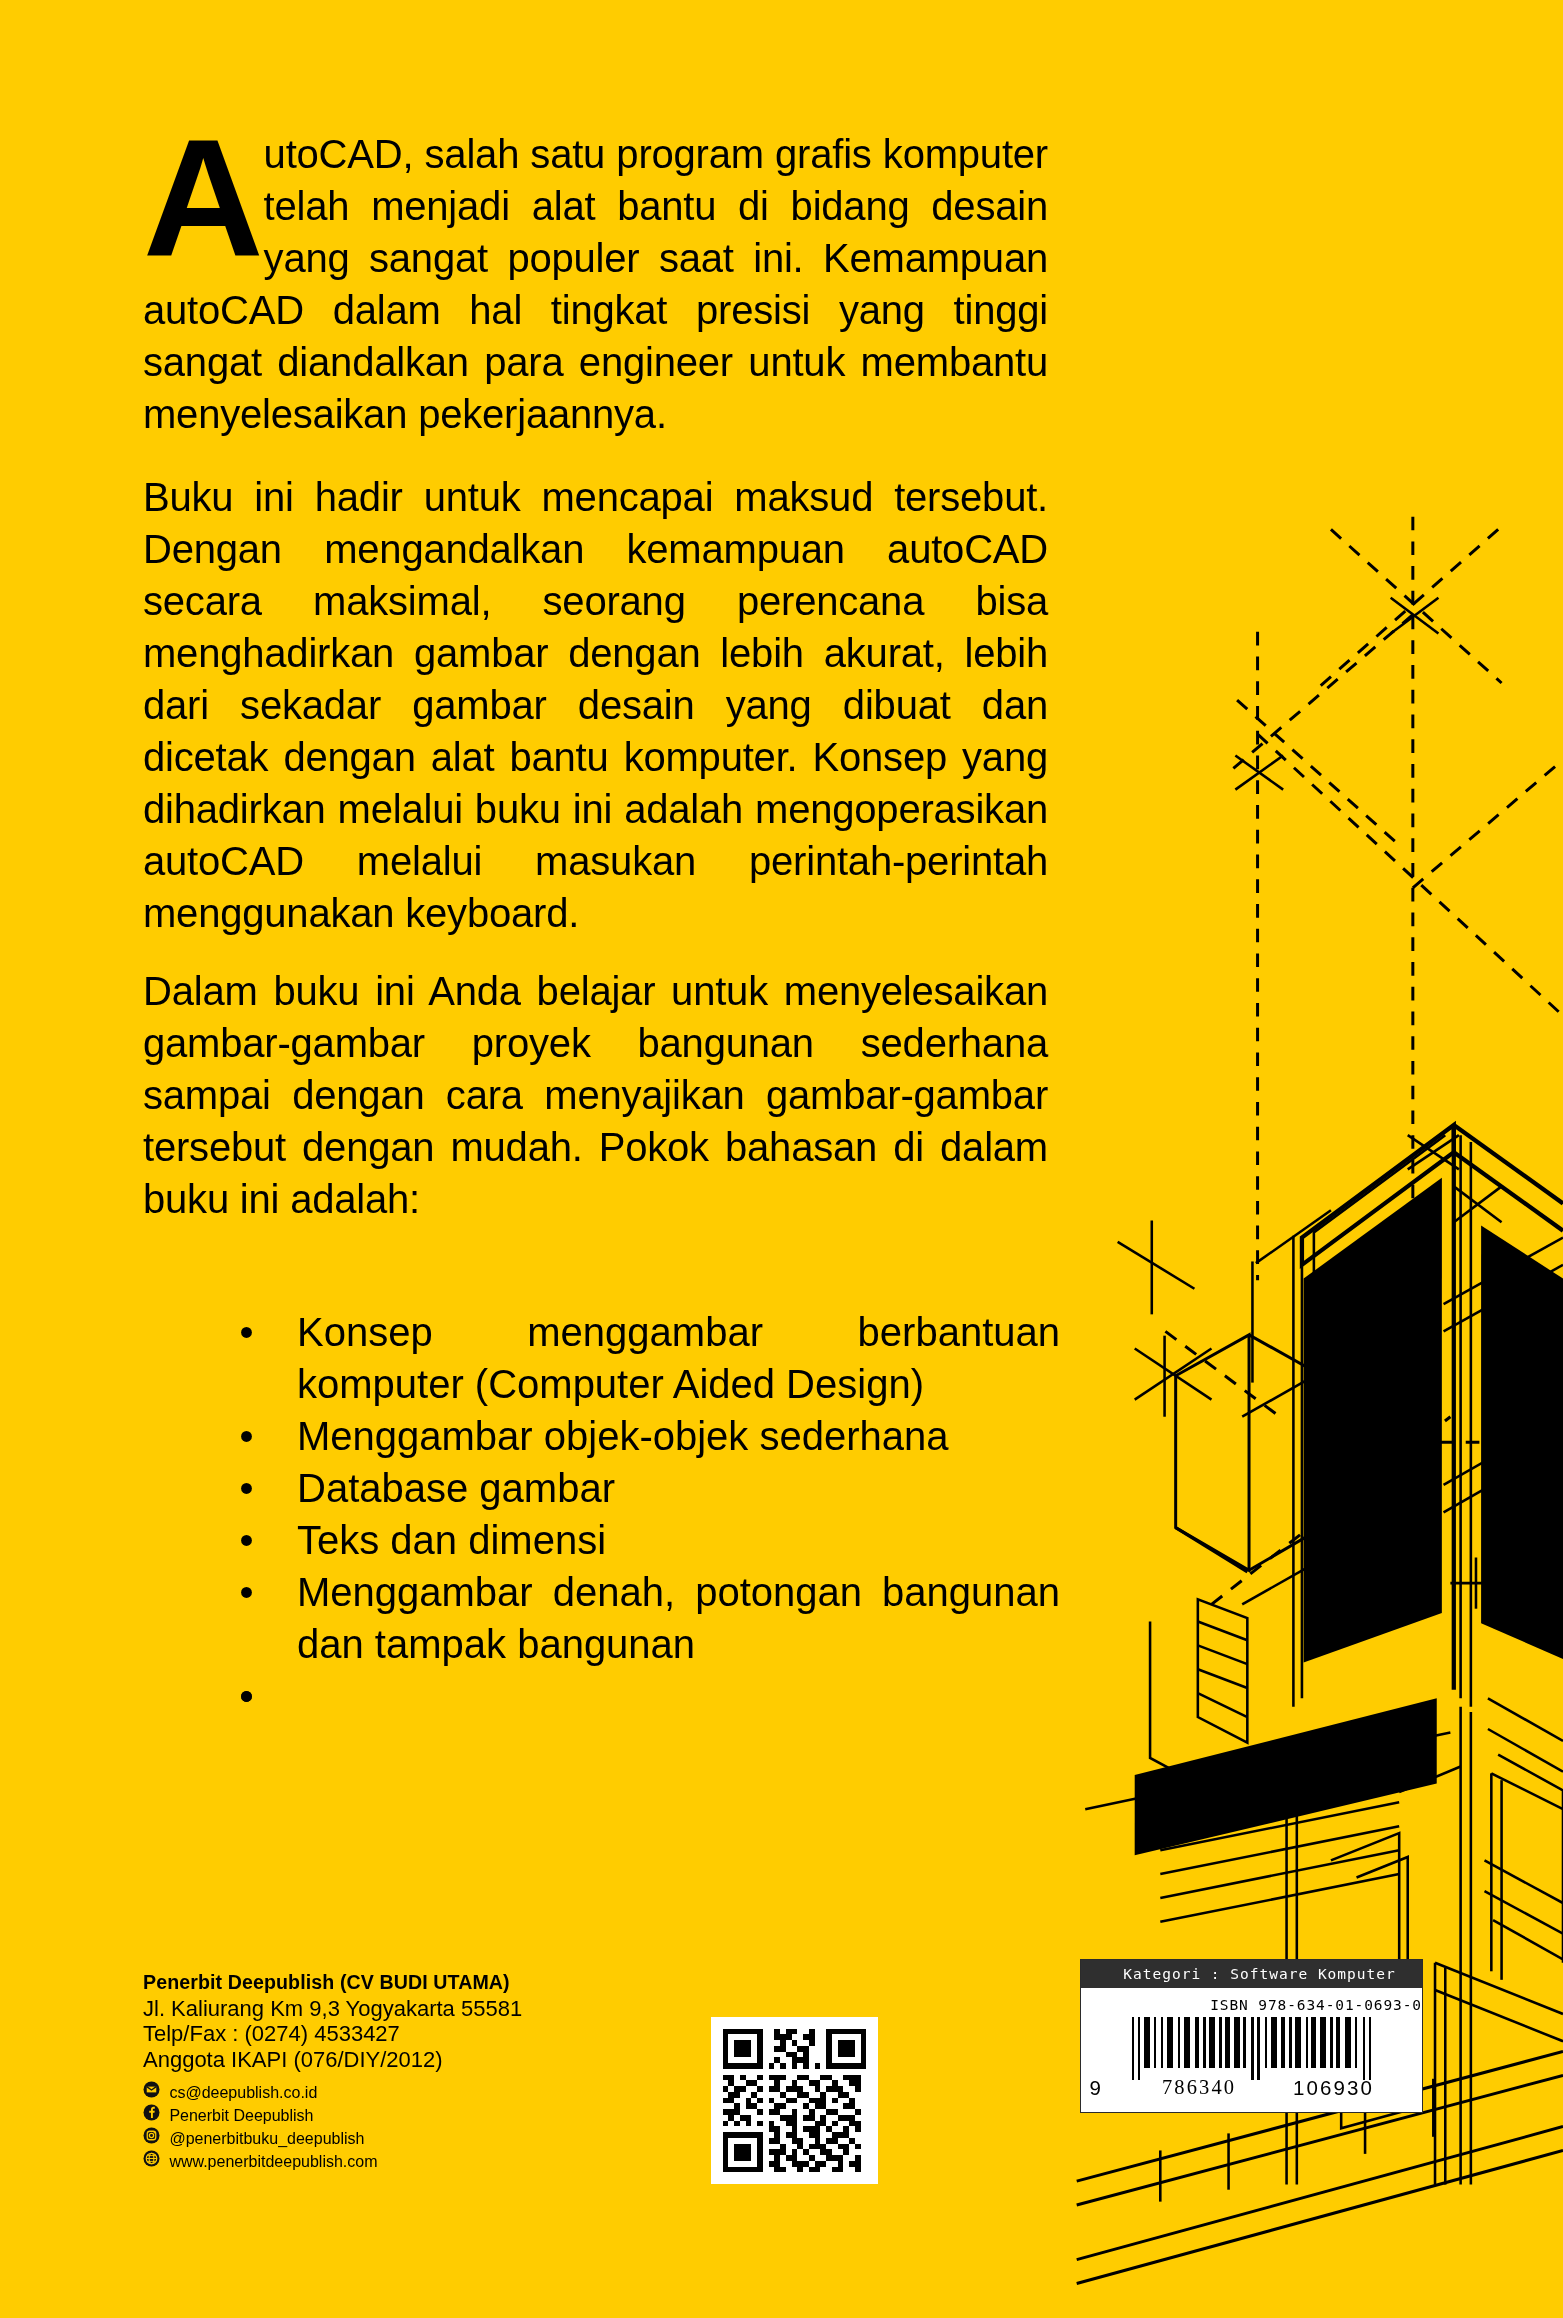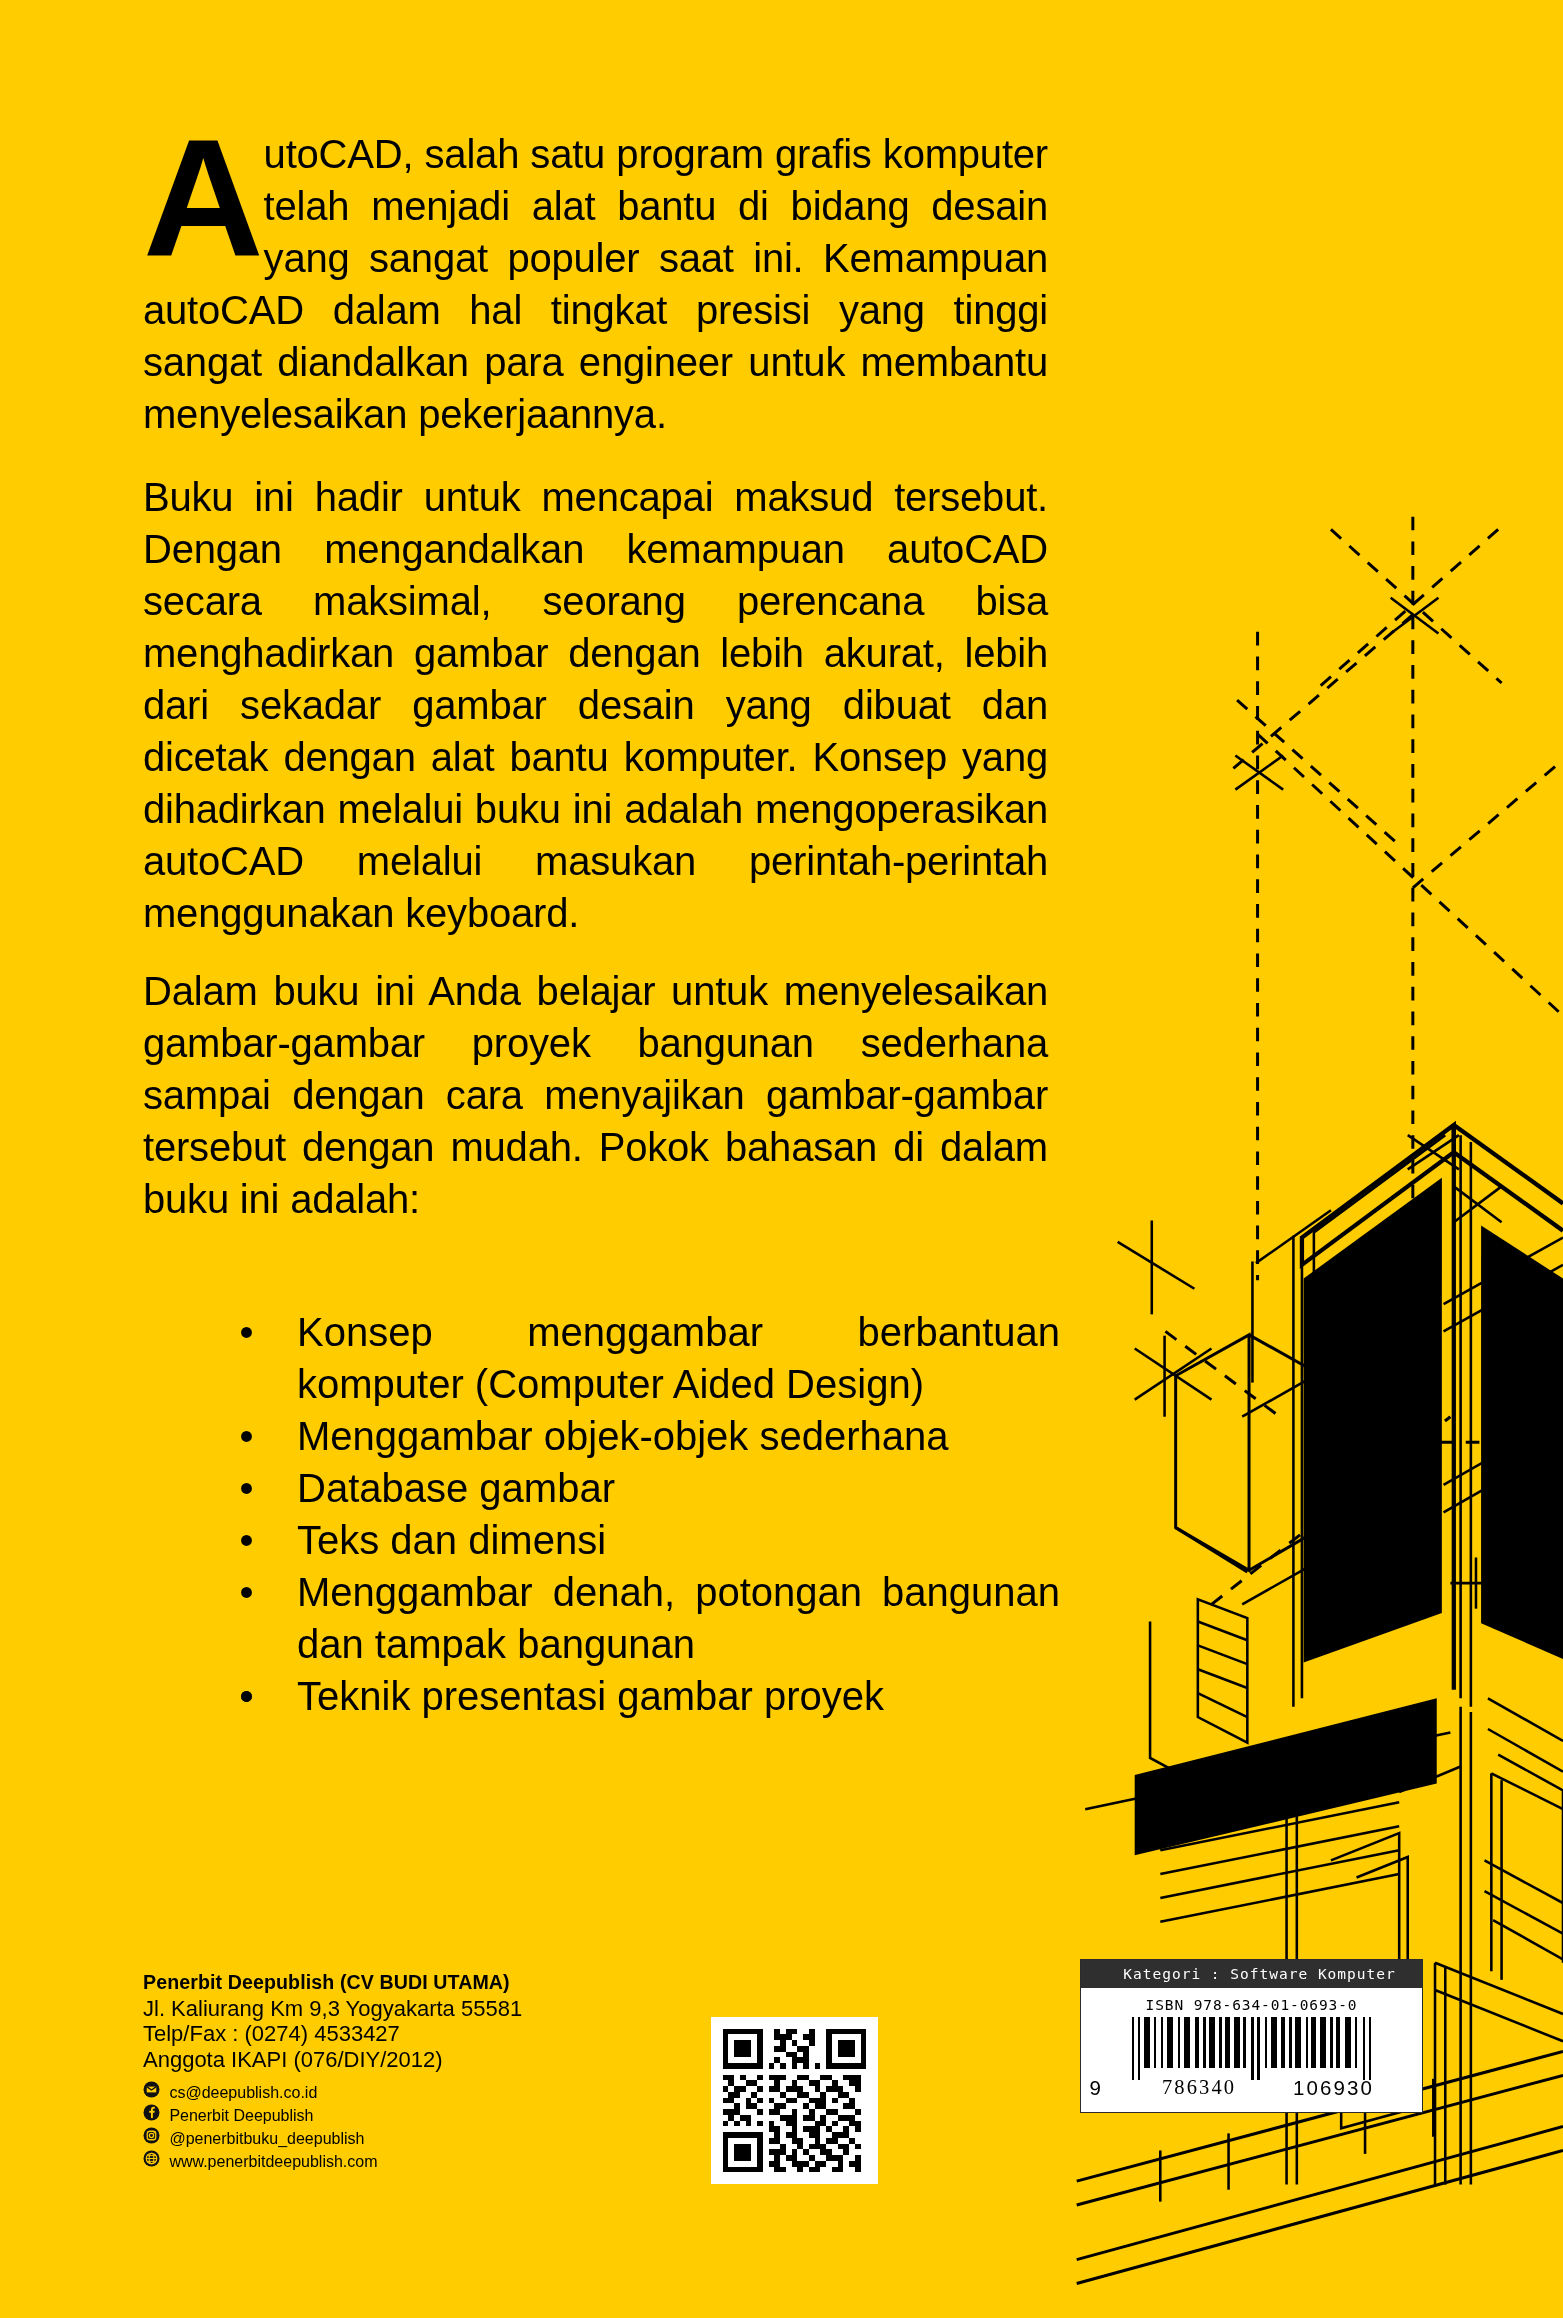--- a/index.html
+++ b/index.html
@@ -147,21 +147,21 @@
     font-size: 14.5px;
     letter-spacing: 1px;
     text-align: center;
     padding: 6px 0 6px 16px;
     white-space: nowrap;
   }
   #isbnbox .isbnnum {
     font-family: "DejaVu Sans Mono", "Liberation Mono", monospace;
     font-size: 14.5px;
     letter-spacing: 0.9px;
-    text-align: center;
+    text-align: right;
     color: #000;
     padding: 9.4px 0 3.4px 0;
     white-space: nowrap;
   }
   #isbnbox .bars {
     height: 63px;
     margin: 0 32px 0 49px;
     position: relative;
   }
   #isbnbox .bars svg { display: block; }
@@ -326,21 +326,21 @@
     <p class="para p3">Dalam buku ini Anda belajar untuk menyelesaikan gambar-gambar proyek bangunan sederhana sampai dengan cara menyajikan gambar-gambar tersebut dengan mudah. Pokok bahasan di dalam buku ini adalah:</p>
   </div>
 
   <ul id="bullets">
     <li><span class="dot">•</span><span>Konsep menggambar berbantuan komputer (Computer Aided Design)</span></li>
     <li><span class="dot">•</span><span>Menggambar objek-objek sederhana</span></li>
     <li><span class="dot">•</span><span>Database gambar</span></li>
     <li><span class="dot">•</span><span>Teks dan dimensi</span></li>
     <li><span class="dot">•</span><span>Menggambar denah, potongan bangunan dan tampak bangunan</span></li>
     <li><span class="dot">•</span></li>
-    <li><span class="dot">•</span><span>Teknik presentasi gambar proyek</span></li>
+    <li><span class="dot">•</span></li>
   </ul>
 
   <div id="publisher">
     <div class="pubname">Penerbit Deepublish (CV BUDI UTAMA)</div>
     <div class="publine">Jl. Kaliurang Km 9,3 Yogyakarta 55581</div>
     <div class="publine">Telp/Fax : (0274) 4533427</div>
     <div class="publine">Anggota IKAPI (076/DIY/2012)</div>
 
     <div class="socials">
 

